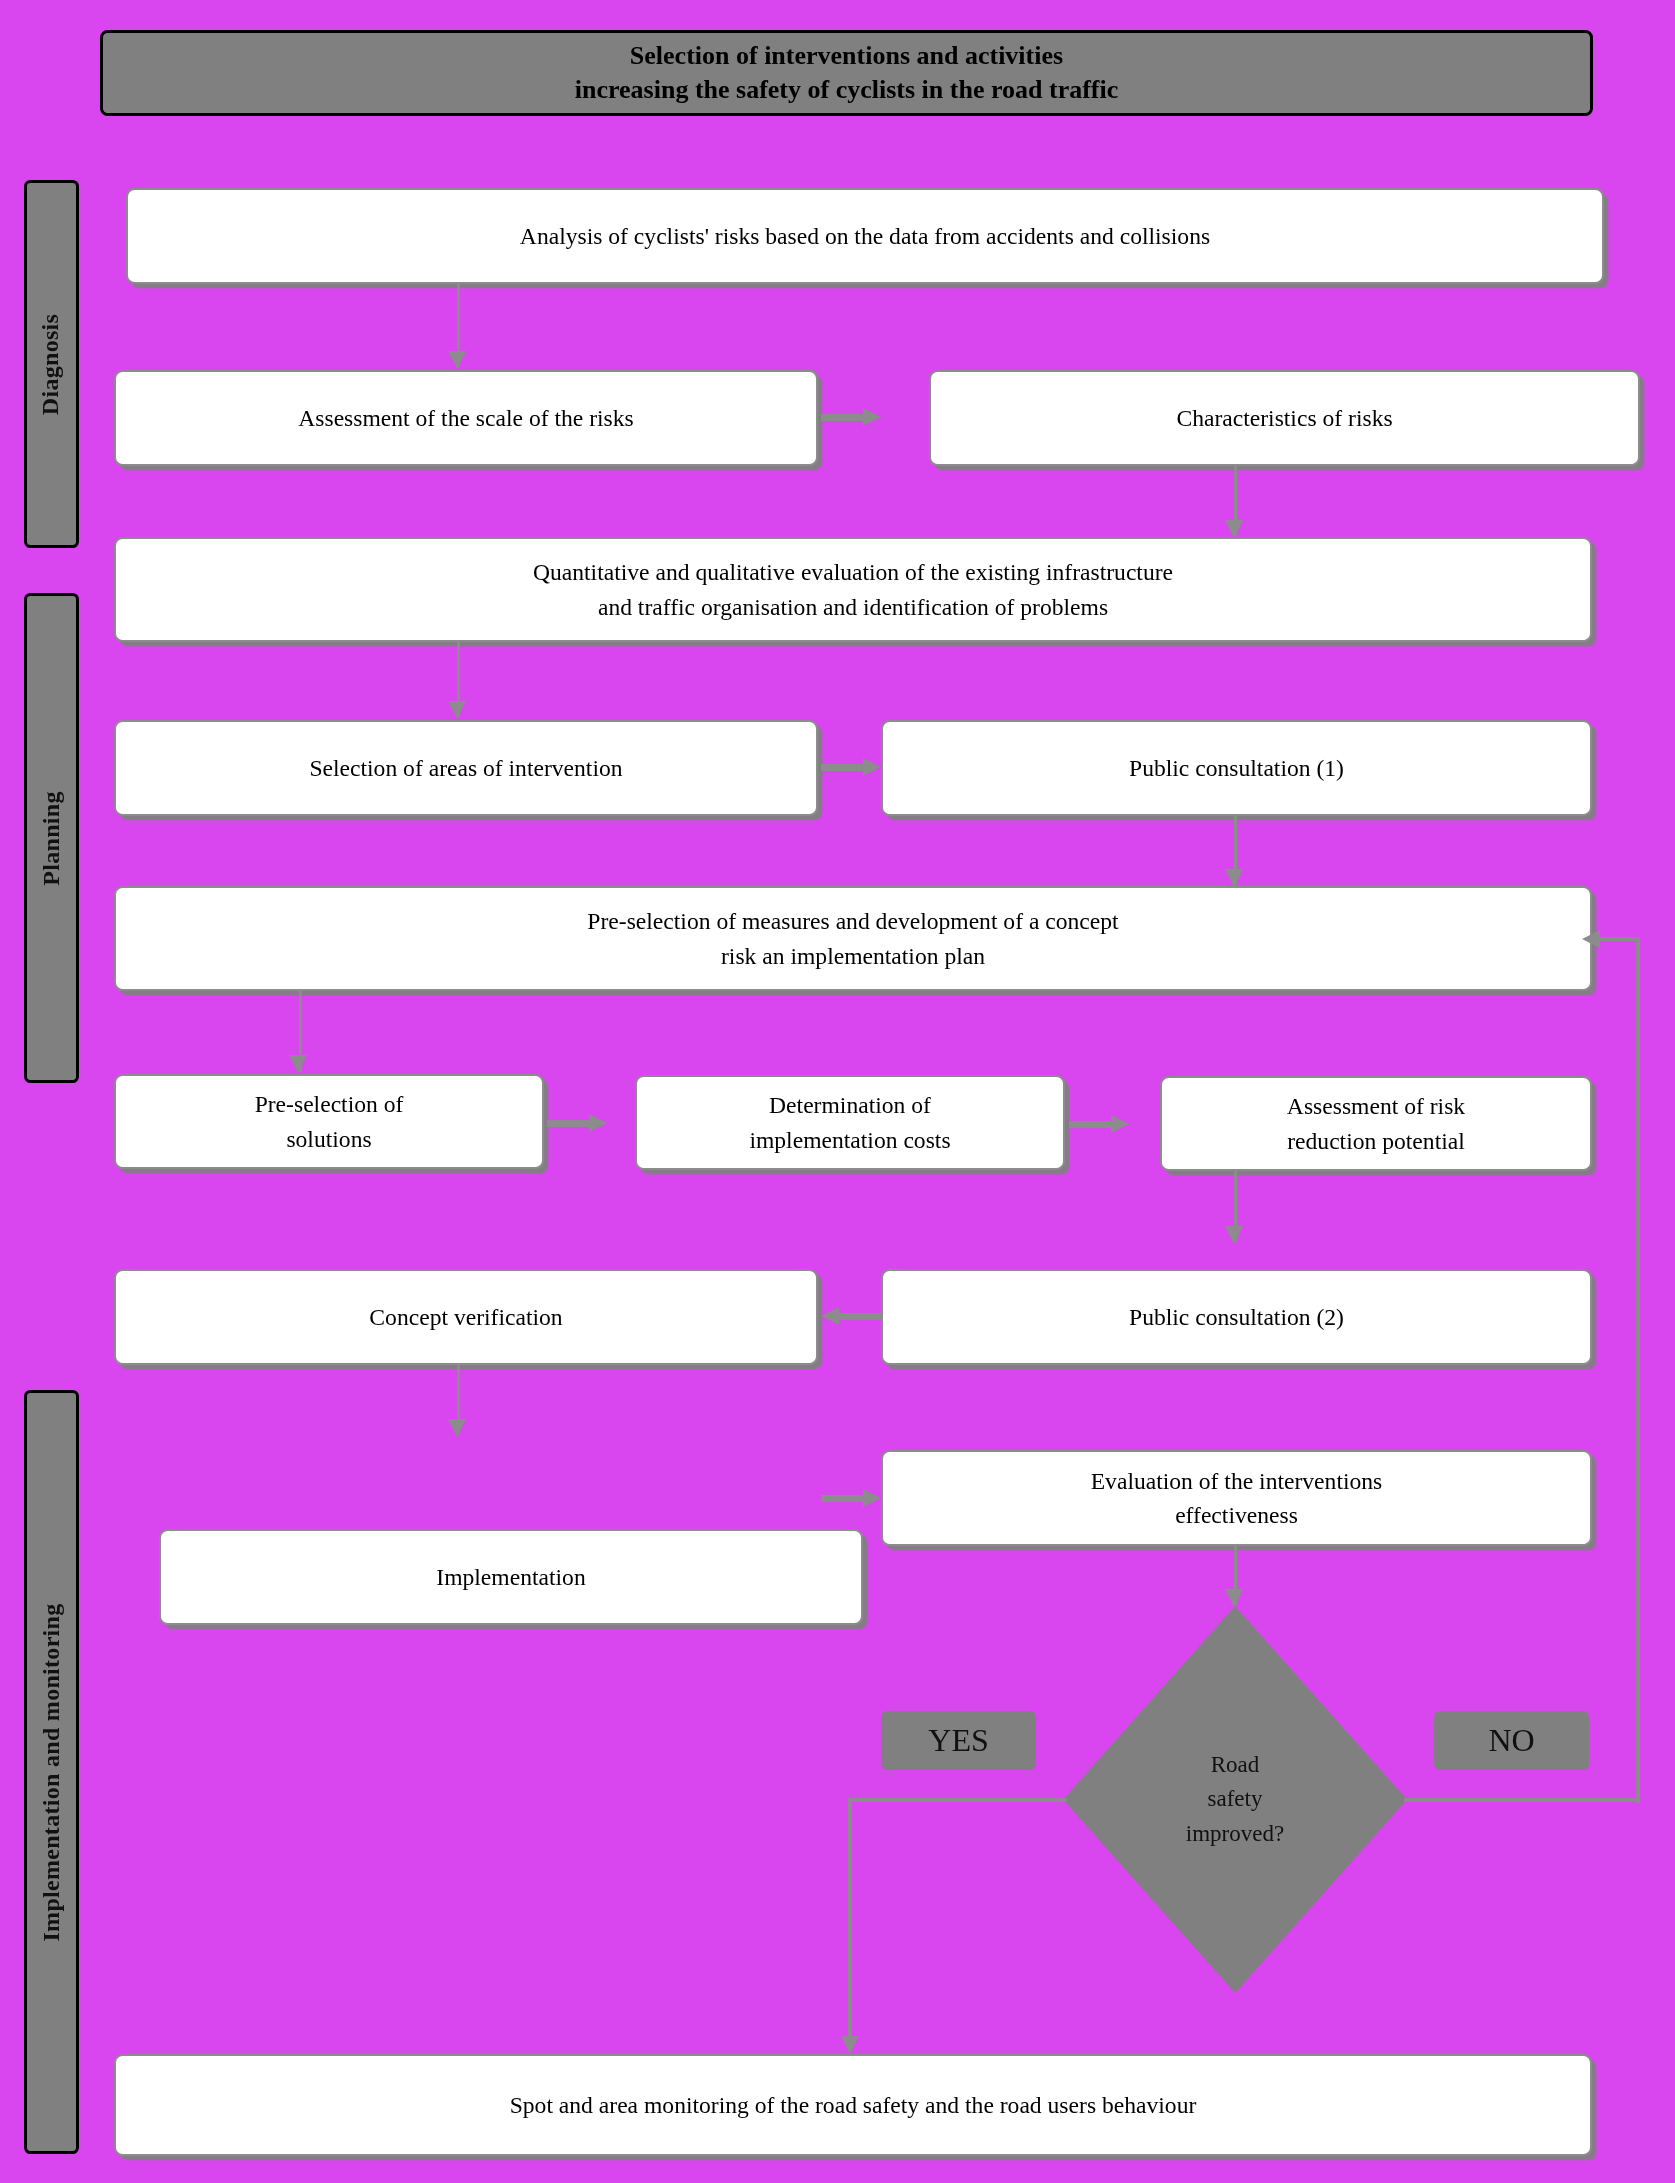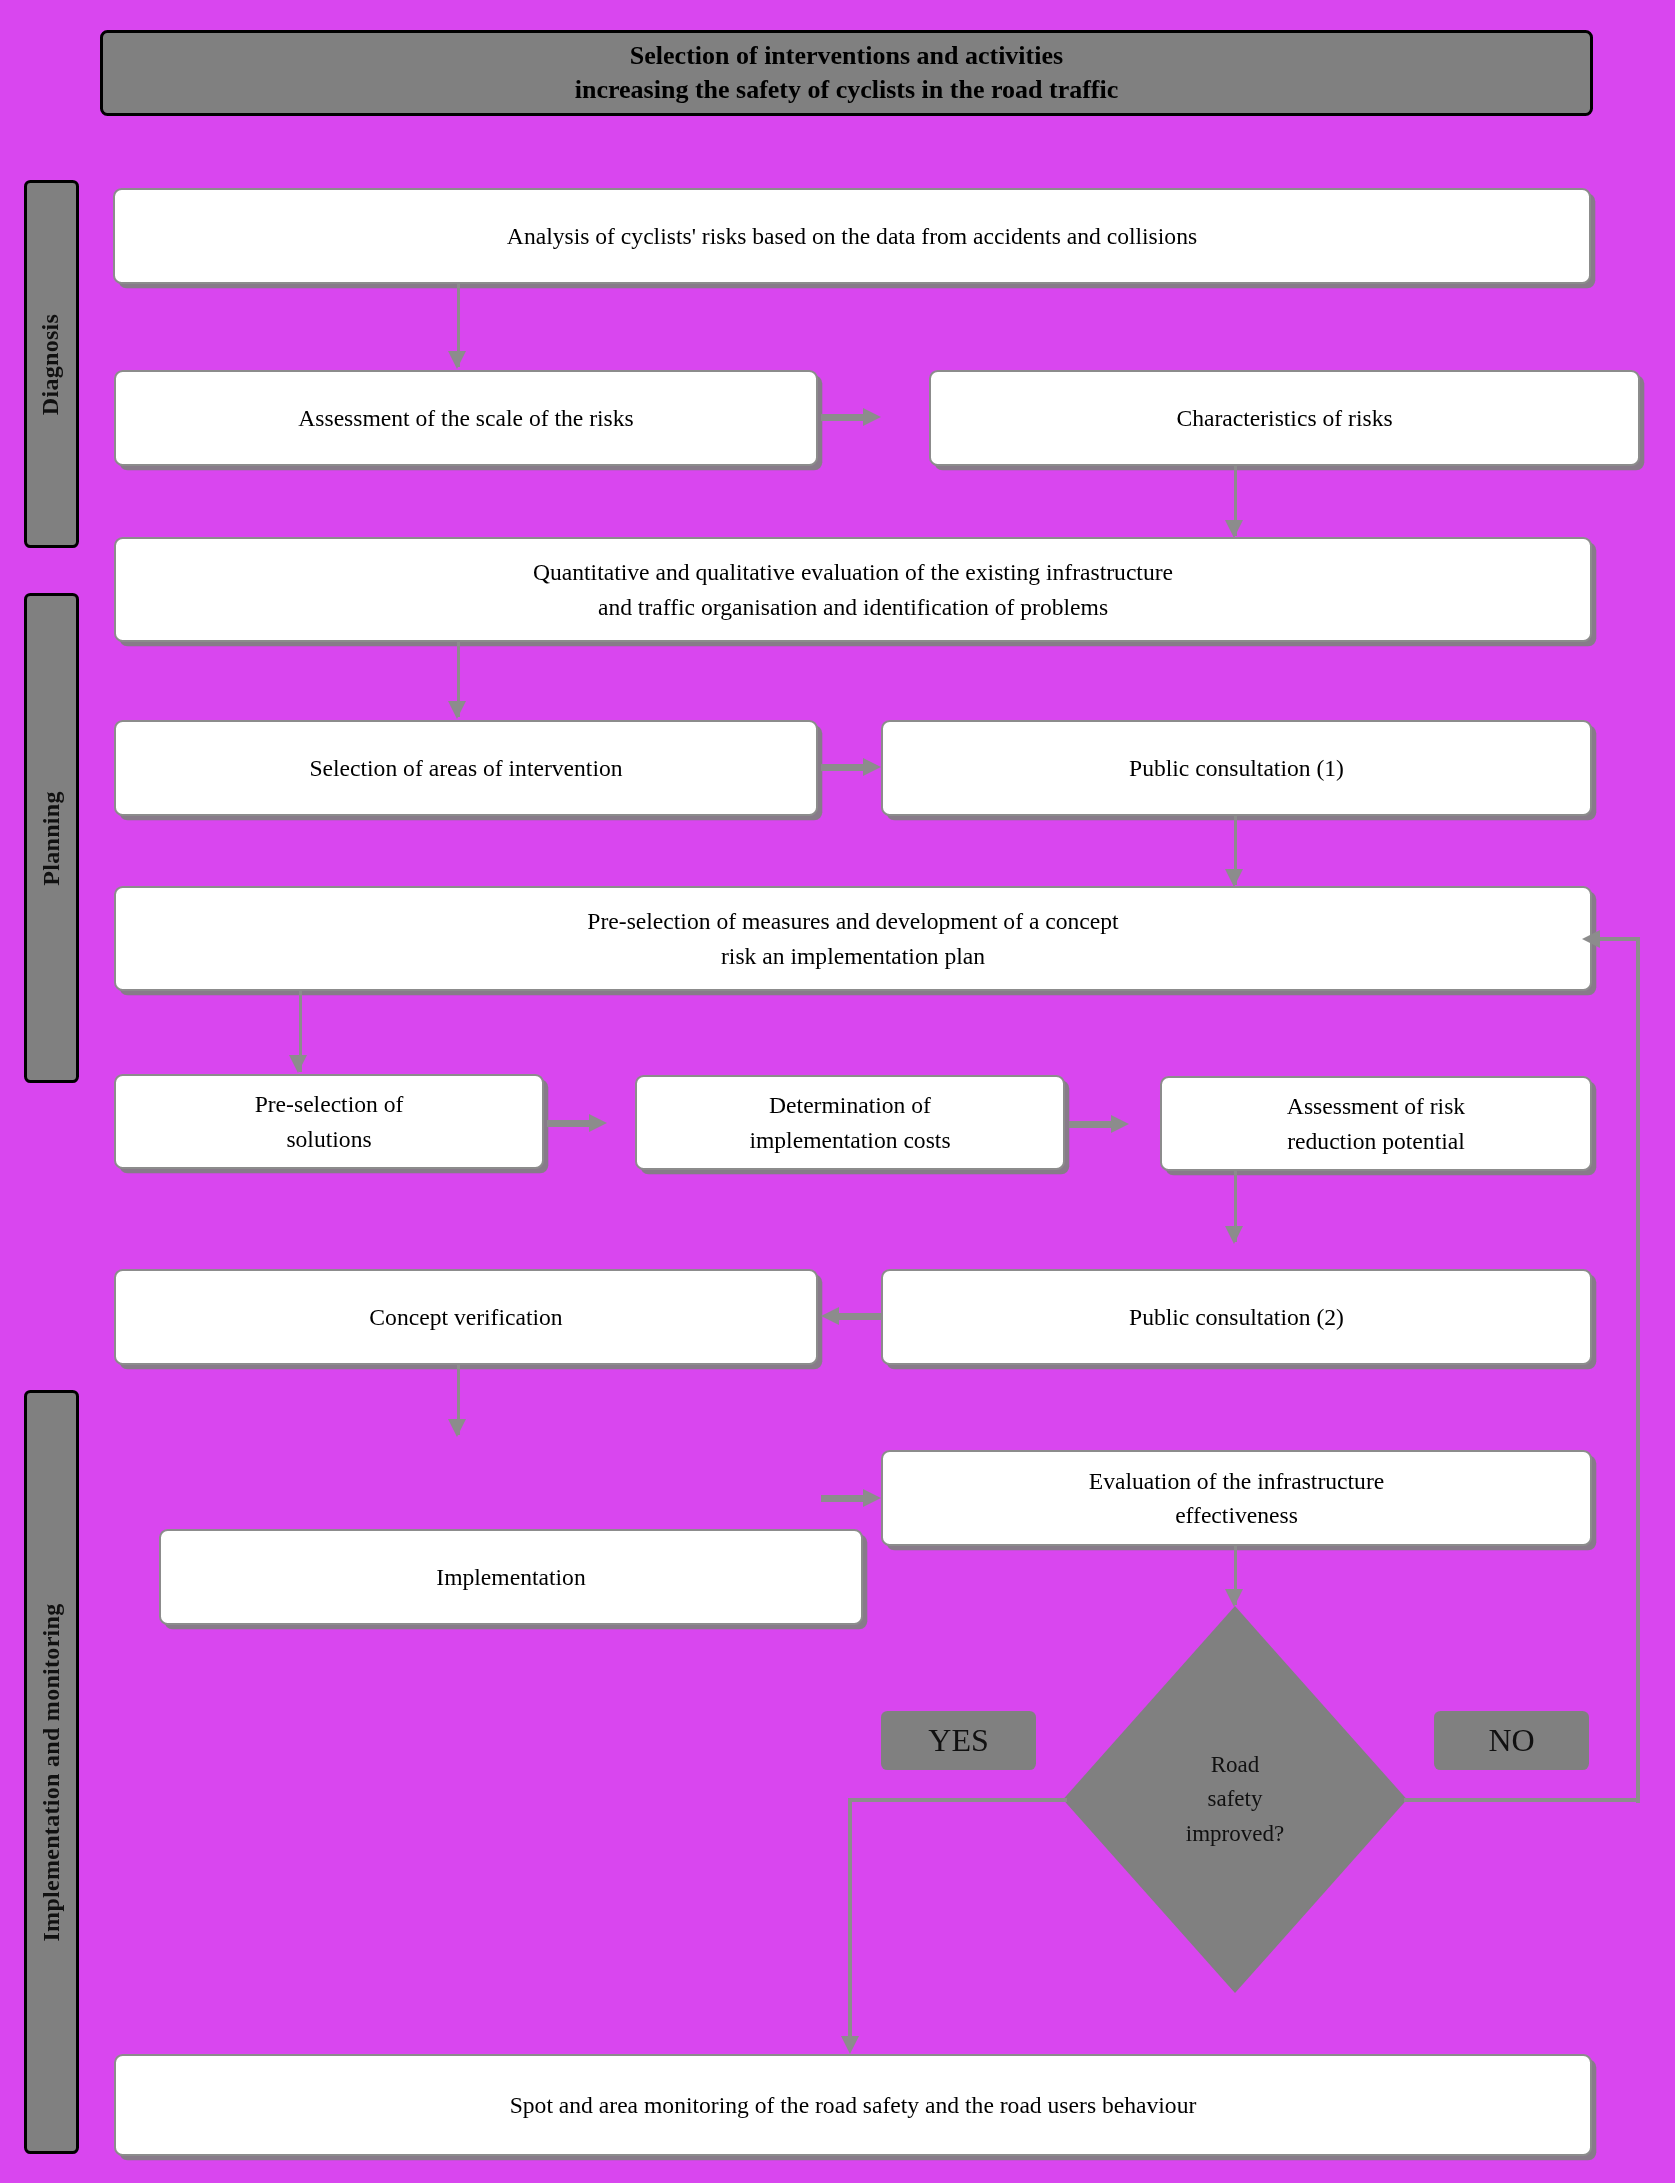--- a/index.html
+++ b/index.html
@@ -156,21 +156,21 @@
   <div class="phase-bar" id="phase-0">
     <span>Diagnosis</span>
   </div>
   <div class="phase-bar" id="phase-1">
     <span>Planning</span>
   </div>
   <div class="phase-bar" id="phase-2">
     <span>Implementation and monitoring</span>
   </div>
 
-  <div class="node" style="left:113px; top:188px; width:1478px; height:96px;">
+  <div class="node" style="left:126px; top:188px; width:1478px; height:96px;">
     <span>Analysis of cyclists' risks based on the data from accidents and collisions</span>
   </div>
 
   <div class="edge-v" style="left:457px; top:284px; height:83px;"></div>
   <div class="arrow-down" style="left:448px; top:351px;"></div>
 
   <div class="node" style="left:114px; top:370px; height:96px; width:704px;">
     <span>Assessment of the scale of the risks</span>
   </div>
   <div class="node" style="left:881px; top:370px; height:96px; width:711px;margin-left:48px;">
@@ -244,21 +244,21 @@
   <div class="thick-h" style="left:837px; top:1313px; width:46px;"></div>
   <div class="arrow-left" style="left:821px; top:1307px;"></div>
 
   <div class="edge-v" style="left:457px; top:1364px; height:71px;"></div>
   <div class="arrow-down" style="left:448px; top:1419px;"></div>
 
   <div class="node" style="left:114px; top:1529px; height:96px; width:704px;margin-left:45px;">
     <span>Implementation</span>
   </div>
   <div class="node" style="left:881px; top:1450px; height:96px; width:711px; flex-direction:column;">
-    <span>Evaluation of the infrastructure</span>
+    <span>Evaluation of the interventions</span>
     <span>effectiveness</span>
   </div>
 
   <div class="thick-h" style="left:821px; top:1495px; width:46px;"></div>
   <div class="arrow-right" style="left:863px; top:1489px;"></div>
 
   <div class="edge-v" style="left:1234px; top:1546px; height:59px;"></div>
   <div class="arrow-down" style="left:1225px; top:1589px;"></div>
 
   <div class="diamond-wrap" style="left:1063px; top:1606px; width:344px; height:387px;">

